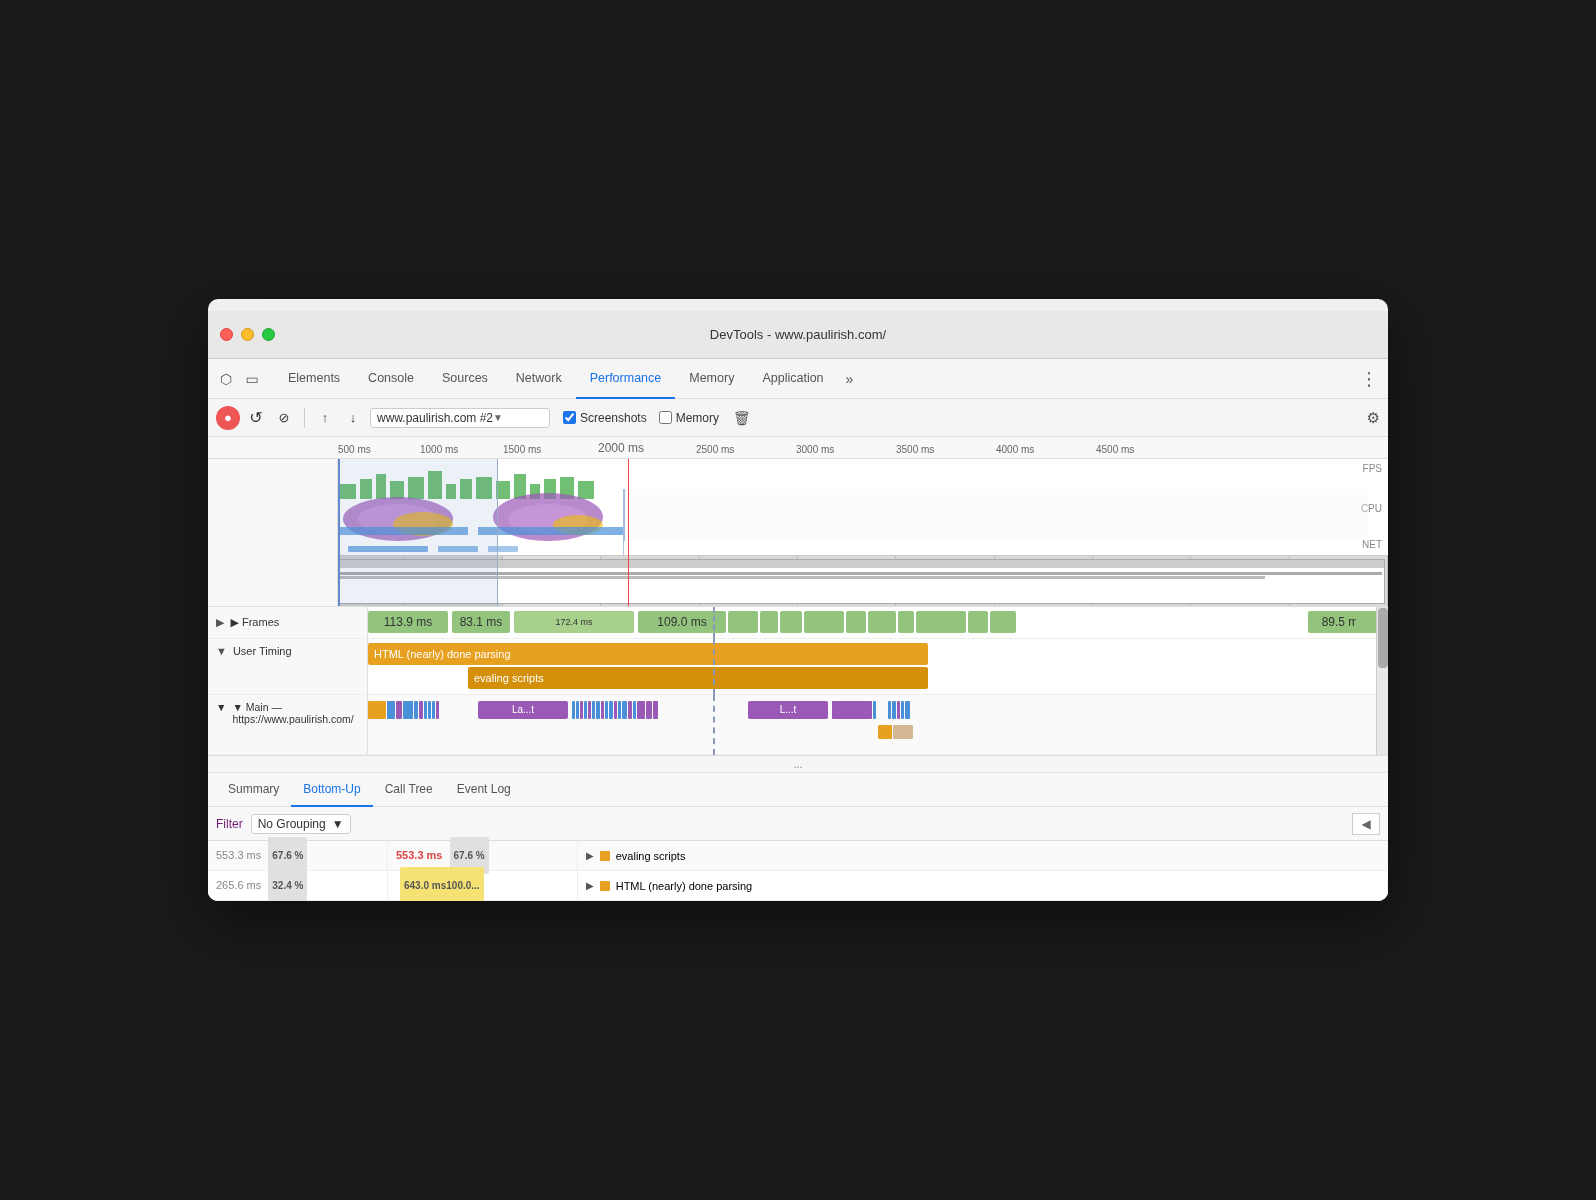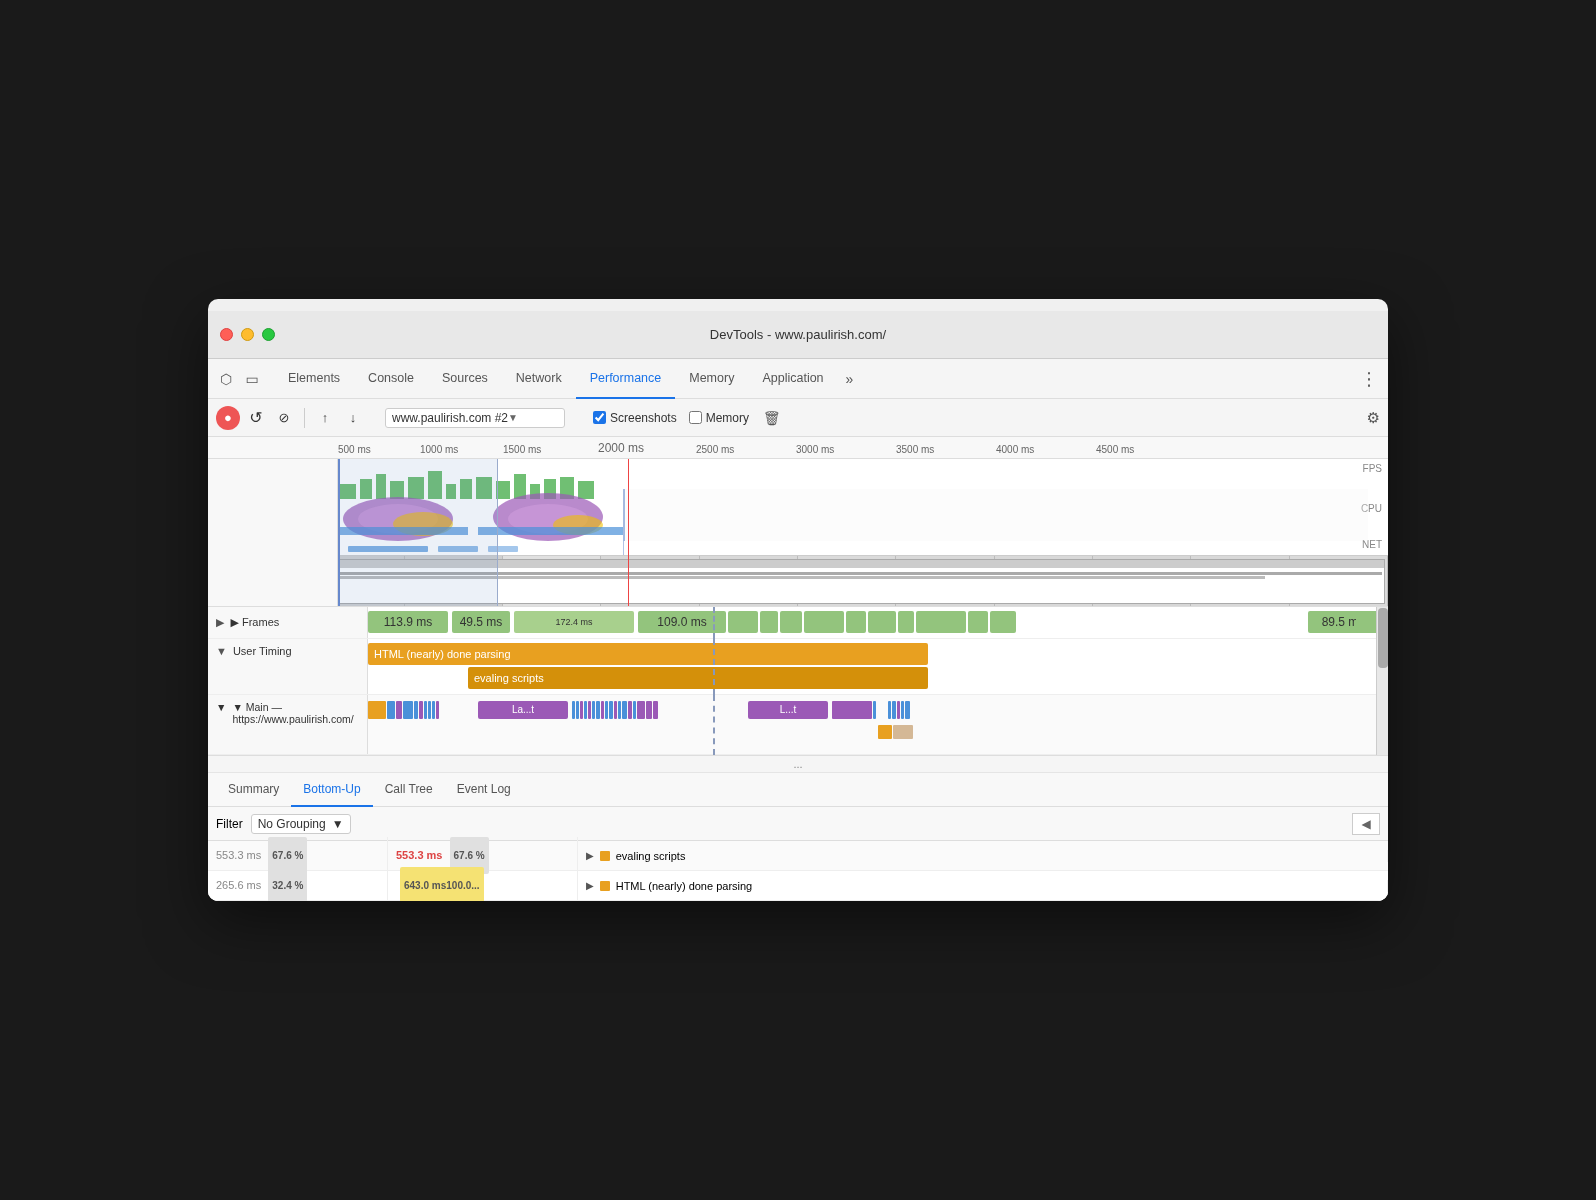--- a/index.html
+++ b/index.html
@@ -145,21 +145,21 @@
     }
     .url-select {
       display: flex;
       align-items: center;
       background: white;
       border: 1px solid #ccc;
       border-radius: 3px;
       padding: 2px 6px;
       font-size: 12px;
       color: #333;
-      margin: 0 16px;
+      margin: 0 1px;
       cursor: pointer;
       gap: 0;
       min-width: 180px;
     }
     .url-select-arrow { color: #666; font-size: 10px; }
     .toolbar-checkbox-group {
       display: flex;
       align-items: center;
       gap: 12px;
       margin-left: 8px;
@@ -388,21 +388,21 @@
       background: #f8f8f8;
       border-bottom: 1px solid #ddd;
       display: flex;
       align-items: center;
       height: 34px;
       padding: 0 8px;
       gap: 8px;
     }
     .filter-label {
       font-size: 12px;
-      color: #000000;
+      color: #701a75;
       text-align: right;
     }
     .filter-select {
       display: flex;
       align-items: center;
       background: white;
       border: 1px solid #ccc;
       border-radius: 3px;
       padding: 2px 6px;
       font-size: 12px;
@@ -679,21 +679,21 @@
     <div class="flame-row frames-row">
       <div class="flame-label">
         <span style="color:#555;">▶</span>
         <span style="margin-left:2px;">▶ Frames</span>
       </div>
       <div class="flame-track" style="position:relative;height:32px;">
         <div class="frame-block green" style="left:0px;width:80px;">
             <span>113.9 ms</span>
           </div>
         <div class="frame-block green" style="left:84px;width:58px;background:#93c47d;">
-            <span>49.5 ms</span>
+            <span>83.1 ms</span>
           </div>
         <div class="frame-block green" style="left:146px;width:120px;background:#a8d08d;font-size:9px;">
             <span>172.4 ms</span>
           </div>
         <div class="frame-block green" style="left:270px;width:88px;">
             <span>109.0 ms</span>
           </div>
         <div style="position:absolute;top:4px;left:360px;right:100px;height:22px;display:flex;gap:2px;">
           <div style="background:#93c47d;height:22px;width:30px;border-radius:2px;"></div>
           <div style="background:#93c47d;height:22px;width:18px;border-radius:2px;"></div>

